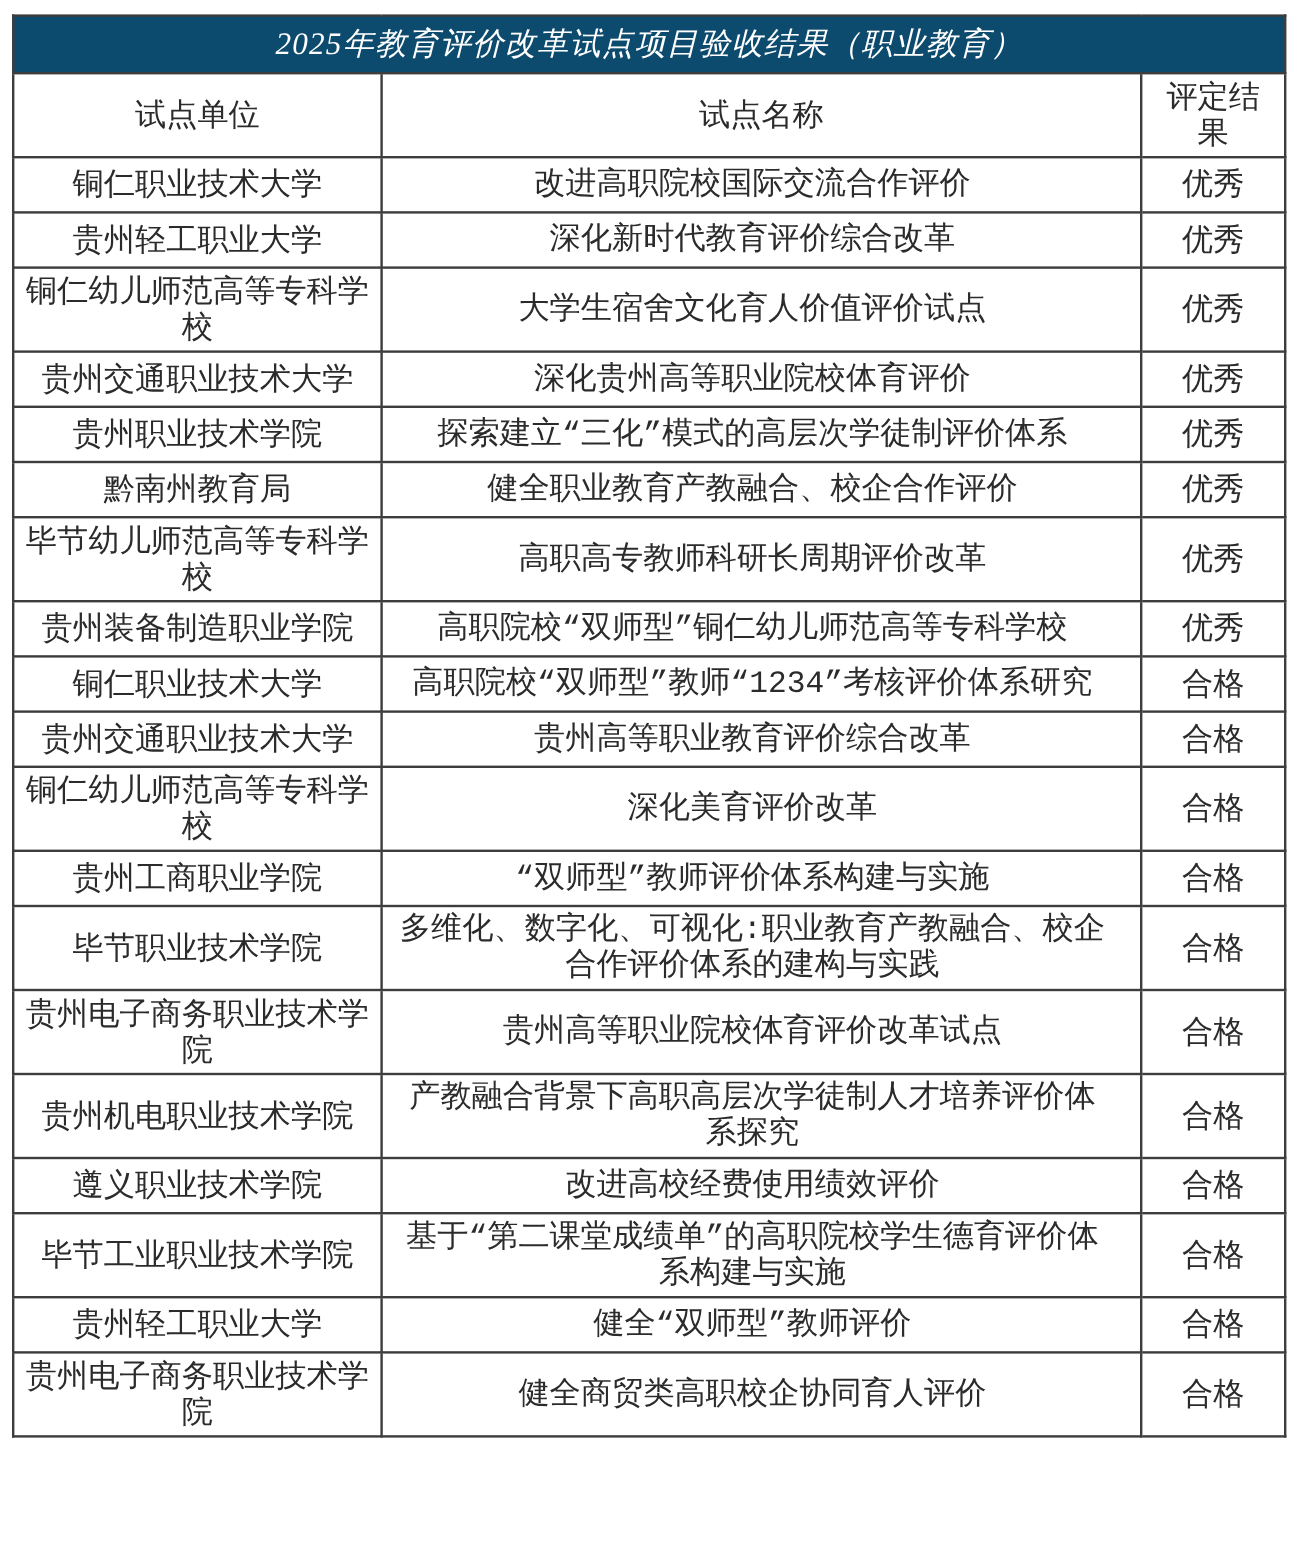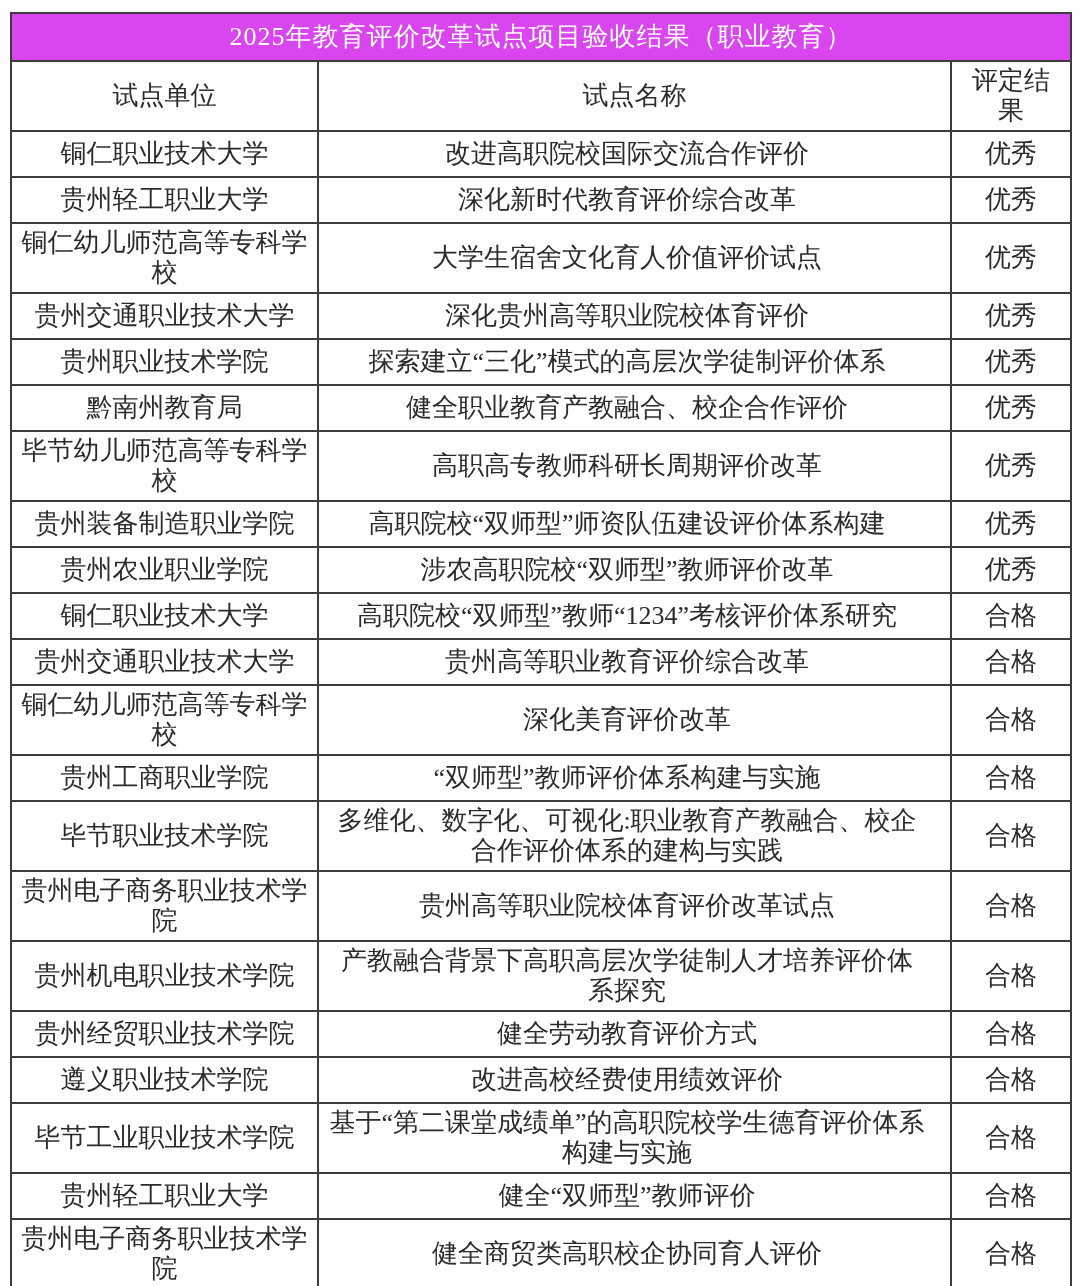--- a/index.html
+++ b/index.html
@@ -31,38 +31,39 @@
     border: 2px solid #3d3d3d;
     text-align: center;
     vertical-align: middle;
     padding: 4px 8px;
     font-size: 26px;
     line-height: 30px;
     font-weight: normal;
     word-break: break-all;
   }
   .title-row td {
-    background: #d946ef;
+    background: #0c4a6e;
     color: #ffffff;
     font-weight: bold;
     font-size: 31px;
     line-height: 36px;
     height: 38px;
     letter-spacing: 1px;
     padding: 3px 8px;
+    font-style: italic;
   }
   .header-row th {
     height: 46px;
     font-size: 27px;
   }
   tbody.data-rows td {
     height: 36px;
   }
   tbody.data-rows td.unit-cell    { padding-left: 2px; padding-right: 2px; margin-left: 36px; }
-  tbody.data-rows td.project-cell { padding-left: 10px; padding-right: 25px; }
+  tbody.data-rows td.project-cell { padding-left: 10px; padding-right: 25px; font-family: Liberation Mono, monospace; }
 </style>
 </head>
 <body>
 
 <div class="page">
   <table class="doc-table">
     <colgroup>
       <col class="c-unit">
       <col class="c-project">
       <col class="c-result">
@@ -115,29 +116,24 @@
   </tr>
 
   <tr>
     <td class="unit-cell">毕节幼儿师范高等专科学校</td>
     <td class="project-cell">高职高专教师科研长周期评价改革</td>
     <td class="result-cell">优秀</td>
   </tr>
 
   <tr>
     <td class="unit-cell">贵州装备制造职业学院</td>
-    <td class="project-cell">高职院校“双师型”师资队伍建设评价体系构建</td>
-    <td class="result-cell">优秀</td>
-  </tr>
-
-  <tr>
-    <td class="unit-cell">贵州农业职业学院</td>
-    <td class="project-cell">涉农高职院校“双师型”教师评价改革</td>
-    <td class="result-cell">优秀</td>
-  </tr>
+    <td class="project-cell">高职院校“双师型”铜仁幼儿师范高等专科学校</td>
+    <td class="result-cell">优秀</td>
+  </tr>
+
 
   <tr>
     <td class="unit-cell">铜仁职业技术大学</td>
     <td class="project-cell">高职院校“双师型”教师“1234”考核评价体系研究</td>
     <td class="result-cell">合格</td>
   </tr>
 
 
   <tr>
     <td class="unit-cell">贵州交通职业技术大学</td>
@@ -168,25 +164,20 @@
     <td class="project-cell">贵州高等职业院校体育评价改革试点</td>
     <td class="result-cell">合格</td>
   </tr>
 
   <tr>
     <td class="unit-cell">贵州机电职业技术学院</td>
     <td class="project-cell">产教融合背景下高职高层次学徒制人才培养评价体系探究</td>
     <td class="result-cell">合格</td>
   </tr>
 
-  <tr>
-    <td class="unit-cell">贵州经贸职业技术学院</td>
-    <td class="project-cell">健全劳动教育评价方式</td>
-    <td class="result-cell">合格</td>
-  </tr>
 
   <tr>
     <td class="unit-cell">遵义职业技术学院</td>
     <td class="project-cell">改进高校经费使用绩效评价</td>
     <td class="result-cell">合格</td>
   </tr>
 
   <tr>
     <td class="unit-cell">毕节工业职业技术学院</td>
     <td class="project-cell">基于“第二课堂成绩单”的高职院校学生德育评价体系构建与实施</td>

